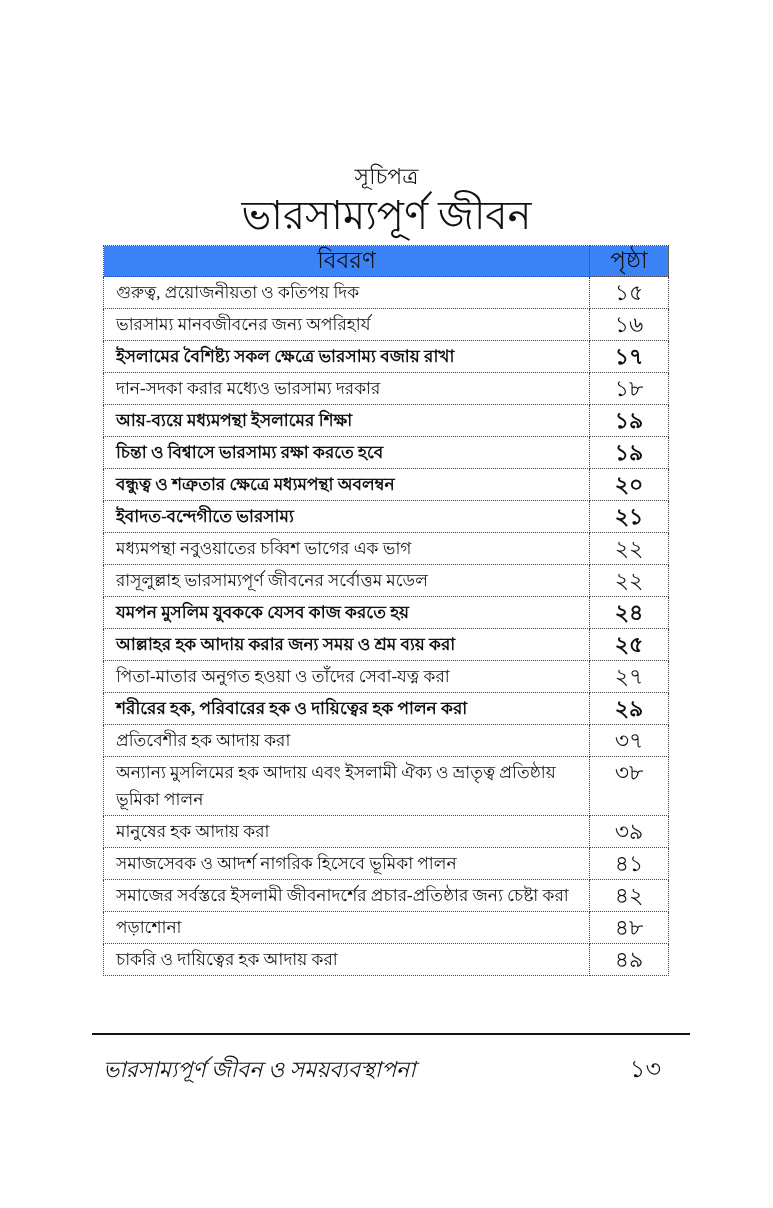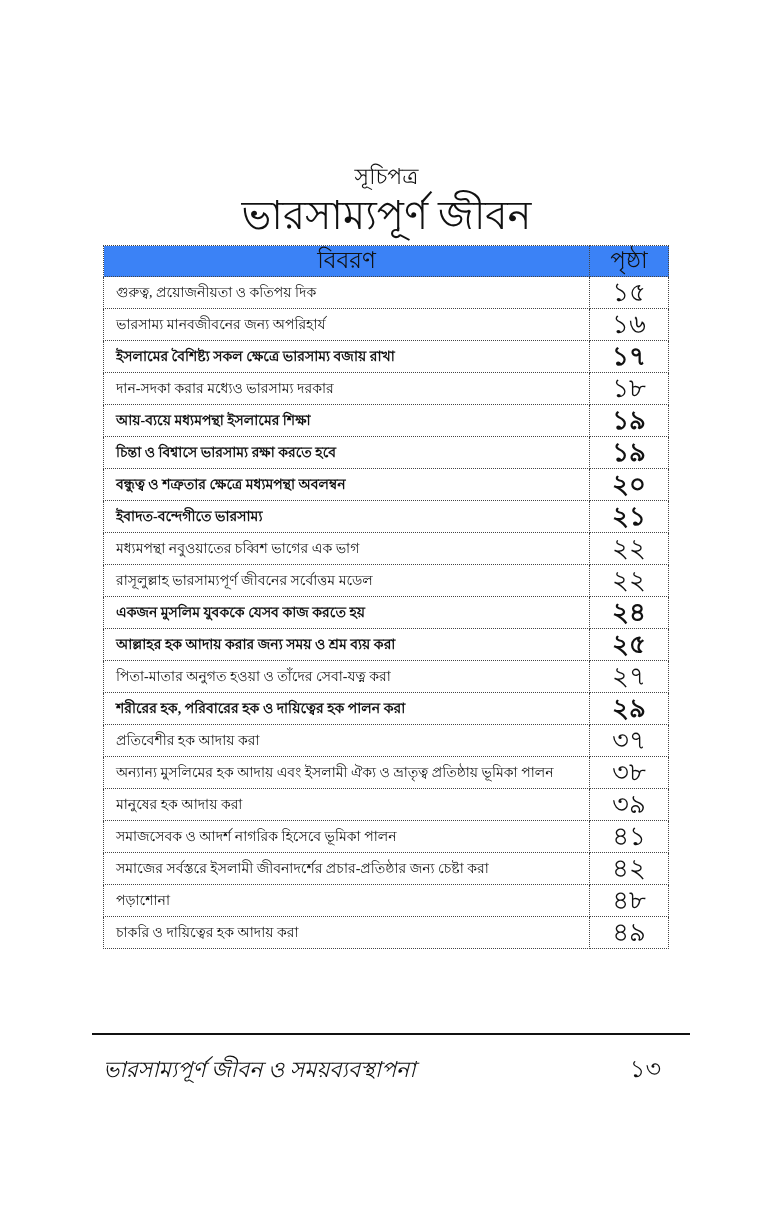--- a/index.html
+++ b/index.html
@@ -47,27 +47,27 @@
     background: #3b82f6;
     font-weight: normal;
     font-size: 23px;
     text-align: center;
     height: 30px;
     line-height: 30px;
     padding: 0 6px;
   }
   table.toc th.page-col { width: 66px; }
   table.toc td.desc {
-    font-size: 14px;
+    font-size: 17px;
     line-height: 27px;
     padding: 2px 4px 2px 12px;
     text-align: left;
   }
   table.toc td.pagenum {
-    font-size: 26px;
+    font-size: 22px;
     line-height: 27px;
     padding: 2px 2px;
     text-align: center;
   }
   table.toc tr.bold td { font-weight: bold; }
   .footer-rule {
     position: absolute;
     top: 1033px;
     left: 92px;
     width: 598px;
@@ -145,21 +145,21 @@
         </tr>
         <tr>
           <td class="desc">মধ্যমপন্থা নবুওয়াতের চব্বিশ ভাগের এক ভাগ</td>
           <td class="pagenum">২২</td>
         </tr>
         <tr>
           <td class="desc">রাসূলুল্লাহ ভারসাম্যপূর্ণ জীবনের সর্বোত্তম মডেল</td>
           <td class="pagenum">২২</td>
         </tr>
         <tr class="bold">
-          <td class="desc">একজন মুসলিম যুবককে যেসব কাজ করতে হয়</td>
+          <td class="desc">যমপন মুসলিম যুবককে যেসব কাজ করতে হয়</td>
           <td class="pagenum">২৪</td>
         </tr>
         <tr class="bold">
           <td class="desc">আল্লাহর হক আদায় করার জন্য সময় ও শ্রম ব্যয় করা</td>
           <td class="pagenum">২৫</td>
         </tr>
         <tr>
           <td class="desc">পিতা-মাতার অনুগত হওয়া ও তাঁদের সেবা-যত্ন করা</td>
           <td class="pagenum">২৭</td>
         </tr>

